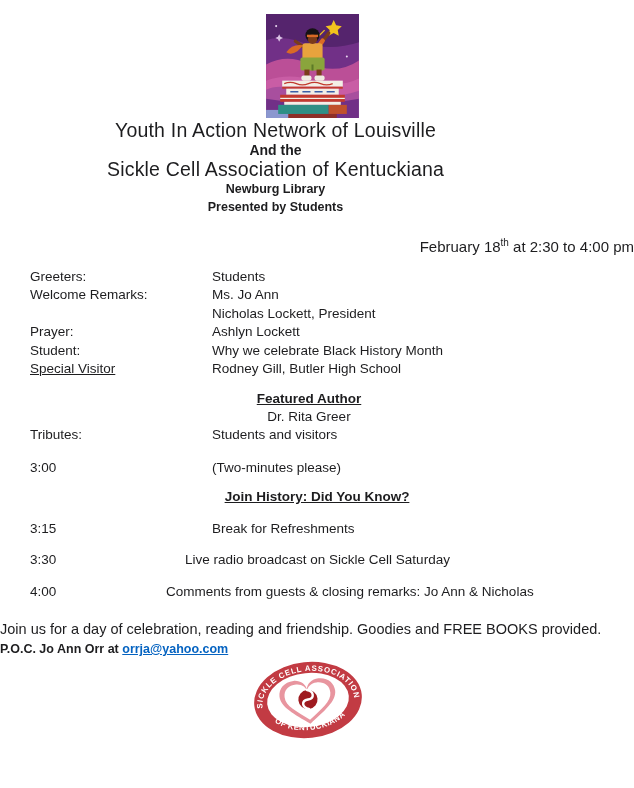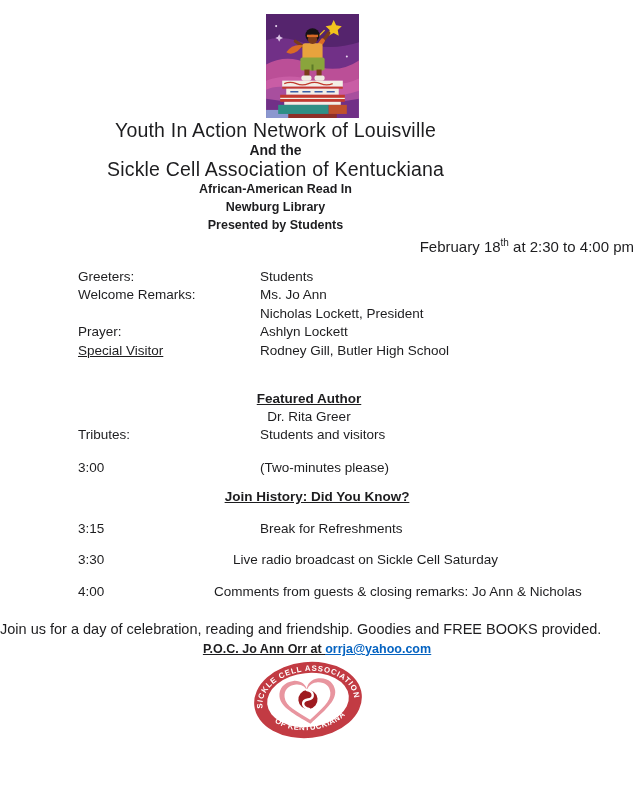--- a/index.html
+++ b/index.html
@@ -13,39 +13,39 @@
   
   .titles{position:absolute;left:0;top:119px;width:551px;text-align:center;}
   .title-lg{font-size:19.5px;line-height:23px;letter-spacing:.2px;}
   .title-and{font-size:14px;font-weight:700;line-height:17px;}
   .title-lg2{font-size:19.5px;line-height:21px;letter-spacing:.2px;}
   .title-sub{font-size:12.5px;font-weight:700;line-height:18px;}
   .date-line{position:absolute;top:238px;left:0;width:634px;text-align:right;font-size:15px;}
   .date-line sup{font-size:10px;vertical-align:super;line-height:0;}
   
   .program{position:absolute;top:268px;left:0;width:634px;}
-  .row{position:relative;min-height:18.4px;font-size:13.5px;line-height:18.4px;margin-left:48px;}
+  .row{position:relative;min-height:18.4px;font-size:13.5px;line-height:18.4px;}
   .row .label{position:absolute;left:30px;top:0;white-space:nowrap;}
   .row .value{display:block;margin-left:212px;white-space:nowrap;}
   .u{text-decoration:underline;}
   .abs{position:absolute;left:0;width:634px;}
   .heading{text-align:center;font-weight:700;font-size:13.5px;line-height:18px;text-decoration:underline;}
   .center-line{text-align:center;font-size:13.5px;line-height:18px;}
   #featured-heading{top:390px;transform:translateX(-8px);}
   #featured-name{top:408px;transform:translateX(-8px);}
   #tributes-row{top:426px;}
   #row-300{top:459px;}
   #bh-heading{top:488px;}
   #row-315{top:520px;}
   #row-330{top:551px;}
   #row-330 .value{margin-left:185px;}
   #row-400{top:583px;padding-left:13px;}
   #row-400 .value{margin-left:153px;}
   #join-line{top:620px;text-align:left;font-size:14.5px;line-height:18px;}
-  #poc-line{top:641px;text-align:center;font-size:12.5px;font-weight:700;line-height:16px;text-decoration:underline;}
+  #poc-line{top:641px;font-size:12.5px;font-weight:700;line-height:16px;}
   #poc-line a{text-decoration:underline;font-weight:700;}
   
   .logo{position:absolute;left:252px;top:660px;width:112px;height:81px;}
   .logo svg{display:block;width:100%;height:100%;}
 </style>
 </head>
 <body>
 
 <div class="page">
 
@@ -91,21 +91,20 @@
       <rect x="12" y="90" width="50" height="9" fill="#2f8f85"></rect>
       <rect x="62" y="90" width="18" height="9" fill="#c0502c"></rect>
       <rect x="22" y="99" width="48" height="4" fill="#8e2f28"></rect>
     </svg>
   </div>
 
   <div class="titles">
     <div class="title-lg">Youth In Action Network of Louisville</div>
     <div class="title-and">And the</div>
     <div class="title-lg2">Sickle Cell Association of Kentuckiana</div>
-    <div class="title-sub">African-American Read In</div>
     <div class="title-sub">Newburg Library</div>
     <div class="title-sub">Presented by Students</div>
   </div>
 
   <div class="date-line">
     <span>February 18</span><sup>th</sup><span> at 2:30 to 4:00 pm</span>
   </div>
 
   <div class="program">
     <div class="row">
@@ -116,20 +115,24 @@
       <span class="label">Welcome Remarks:</span>
       <span class="value">Ms. Jo Ann</span>
     </div>
     <div class="row">
       <span class="label"></span>
       <span class="value">Nicholas Lockett, President</span>
     </div>
     <div class="row">
       <span class="label">Prayer:</span>
       <span class="value">Ashlyn Lockett</span>
+    </div>
+    <div class="row">
+      <span class="label">Student:</span>
+      <span class="value">Why we celebrate Black History Month</span>
     </div>
     <div class="row">
       <span class="label u">Special Visitor</span>
       <span class="value">Rodney Gill, Butler High School</span>
     </div>
   </div>
 
   <div class="abs heading" id="featured-heading">Featured Author</div>
   <div class="abs center-line" id="featured-name">Dr. Rita Greer</div>
 

